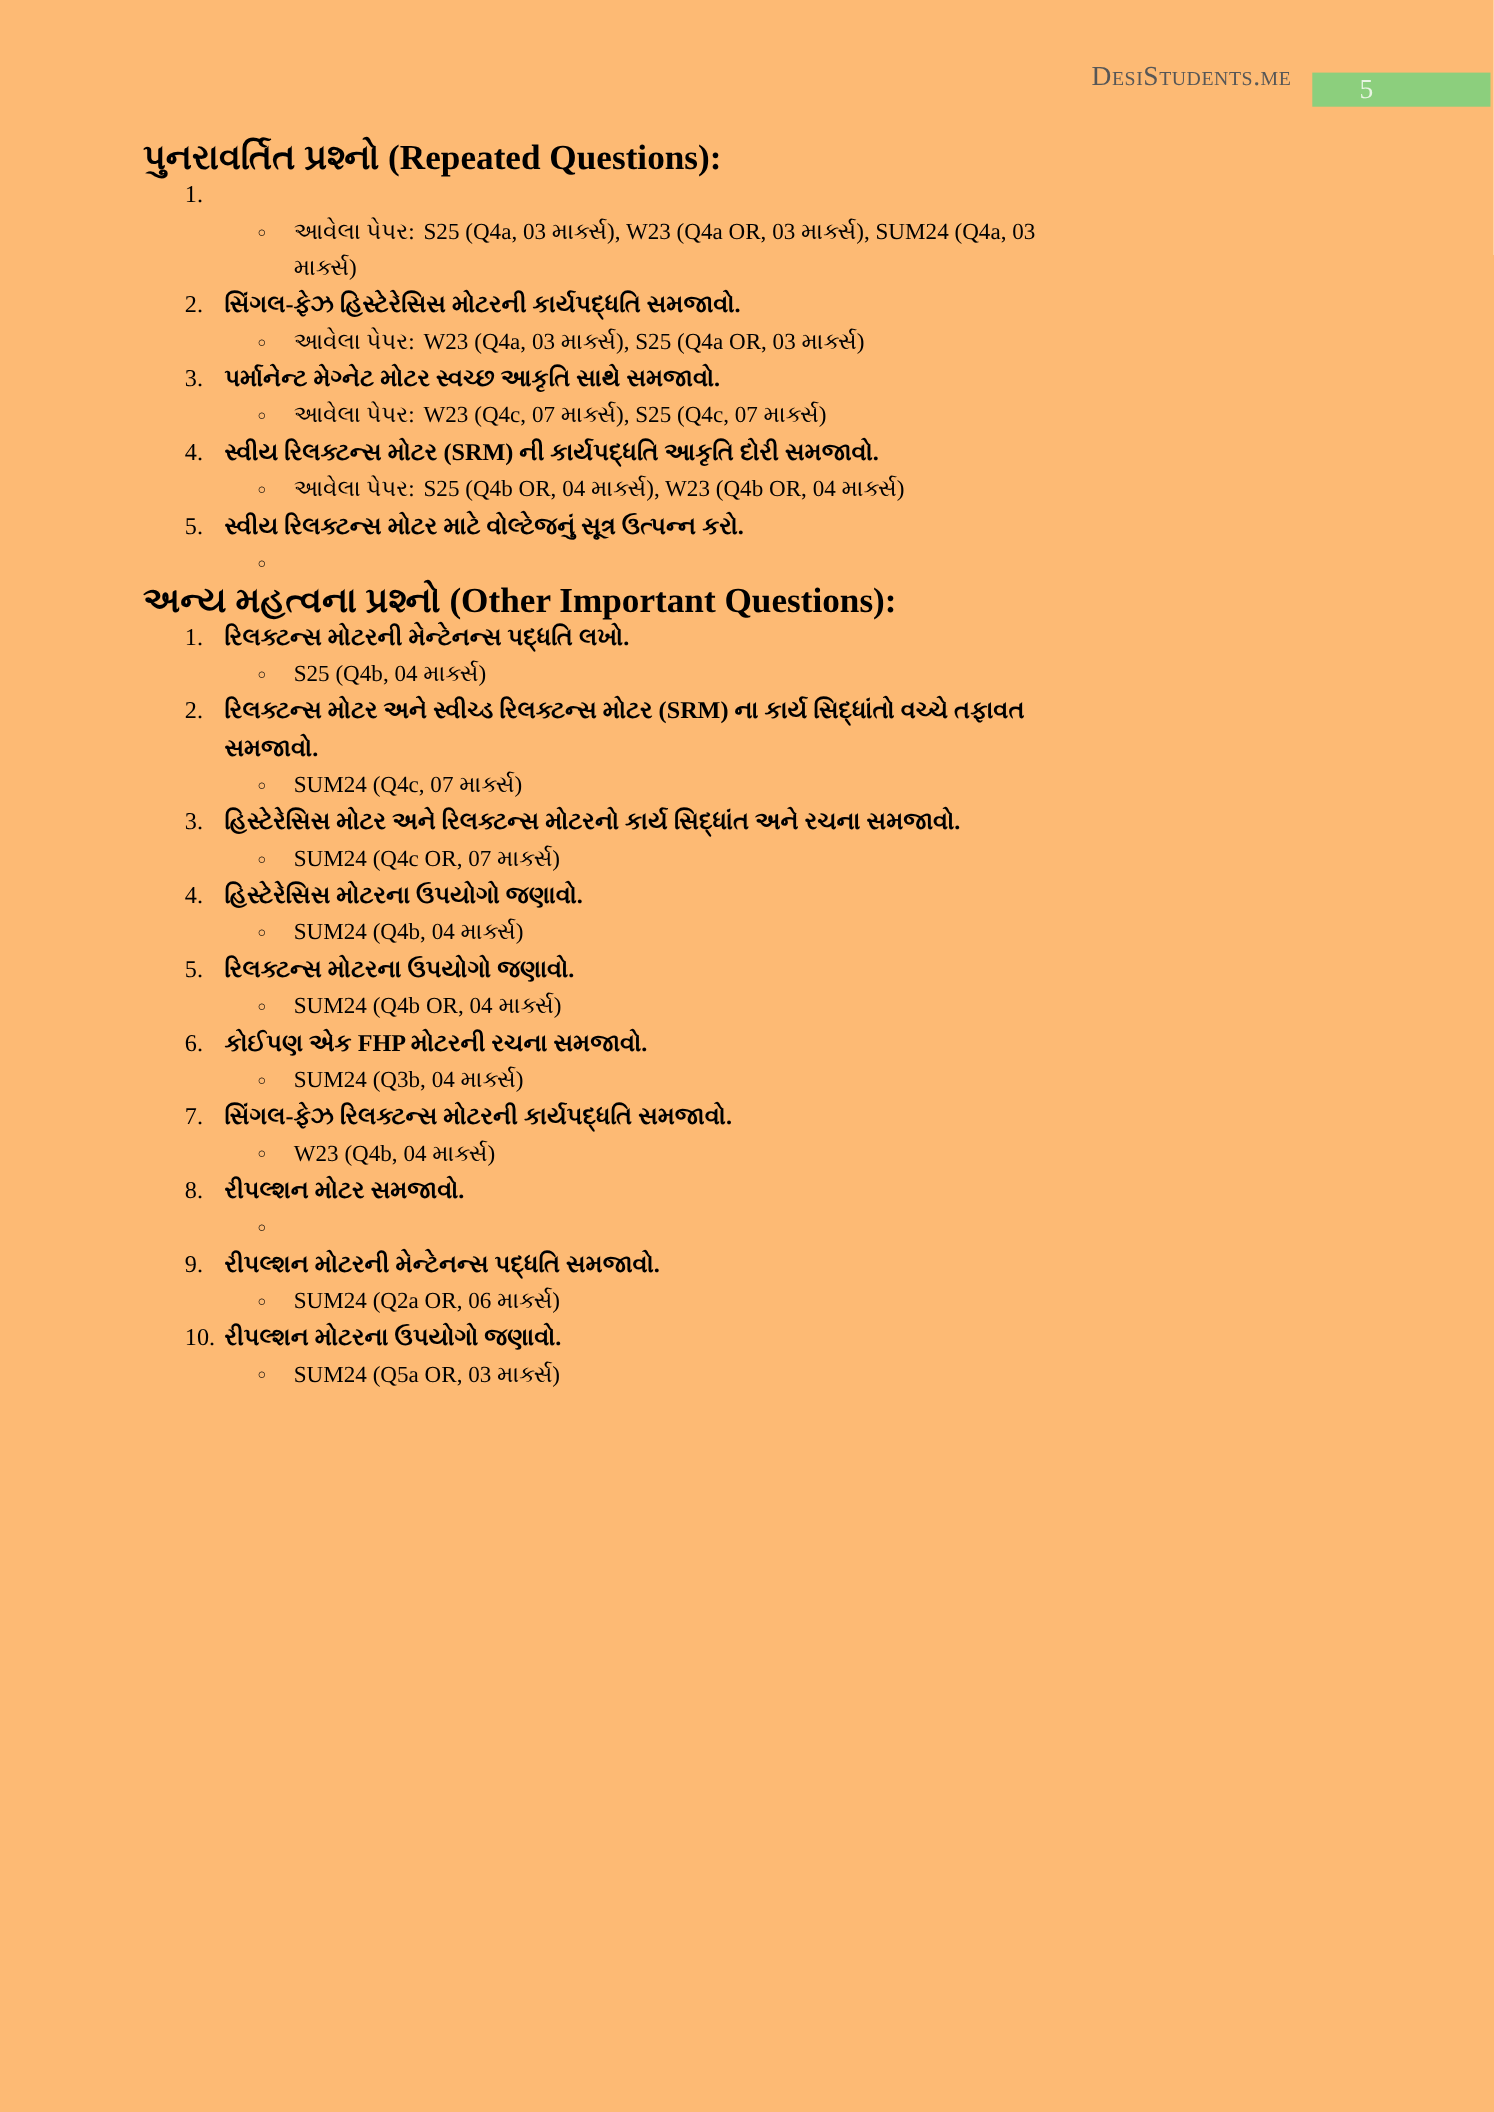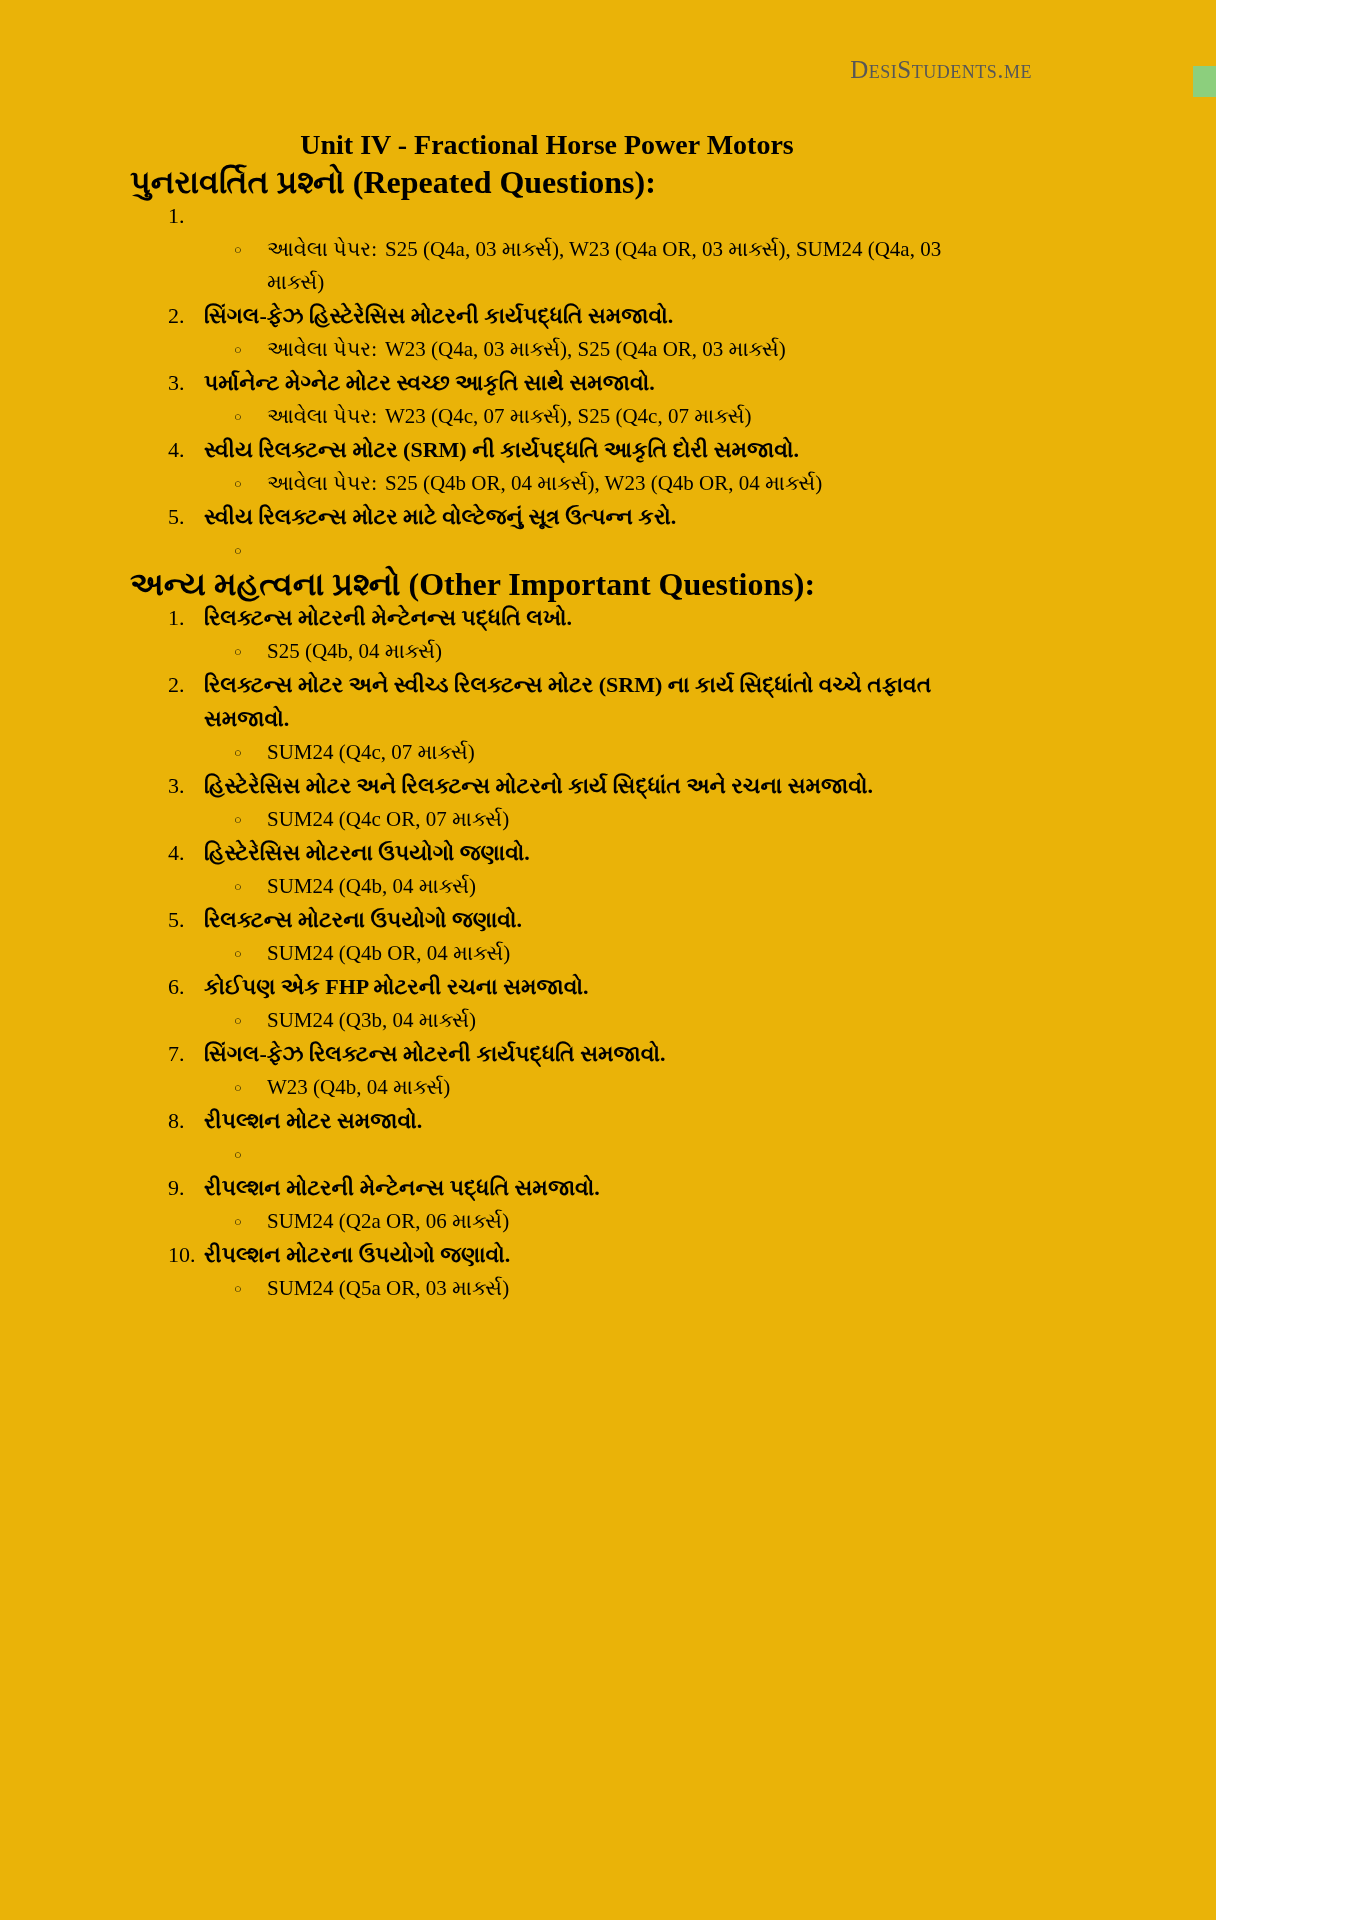--- a/index.html
+++ b/index.html
@@ -3,22 +3,22 @@
 <meta charset="utf-8">
 <style>
   * { margin:0; padding:0; box-sizing:border-box; }
   html,body { background:#ffffff; }
   body {
     width:1358px; height:1920px;
     font-family:"Liberation Serif","DejaVu Serif",serif;
     color:#000;
   }
   .page {
-    position:relative; width:1216px; height:1920px;
-    background:#eab308; overflow:hidden;
+    position:relative; width:1358px; height:1920px;
+    background:#fdba74; overflow:hidden;
   }
 
   
   .header-site {
     position:absolute; top:55px; right:184px;
     font-variant:small-caps; font-size:25px; line-height:30px;
     color:#575757; letter-spacing:0.5px;
   }
   .page-badge {
     position:absolute; top:66px; left:1193px;
@@ -54,21 +54,20 @@
 
 <div class="page">
 
   <span class="header-site">DesiStudents.me</span>
   <div class="page-badge">
     <span class="num">5</span>
   </div>
 
   <div class="content">
 
-    <div class="doc-title">Unit IV - Fractional Horse Power Motors</div>
 
     <div class="section-heading">
       <span>પુનરાવર્તિત પ્રશ્નો</span><span> (Repeated Questions):</span>
     </div>
 
     <div class="q-item">
       <div class="q-line">
         <span class="q-num">1.</span>
       </div>
       <div class="sub-line">

